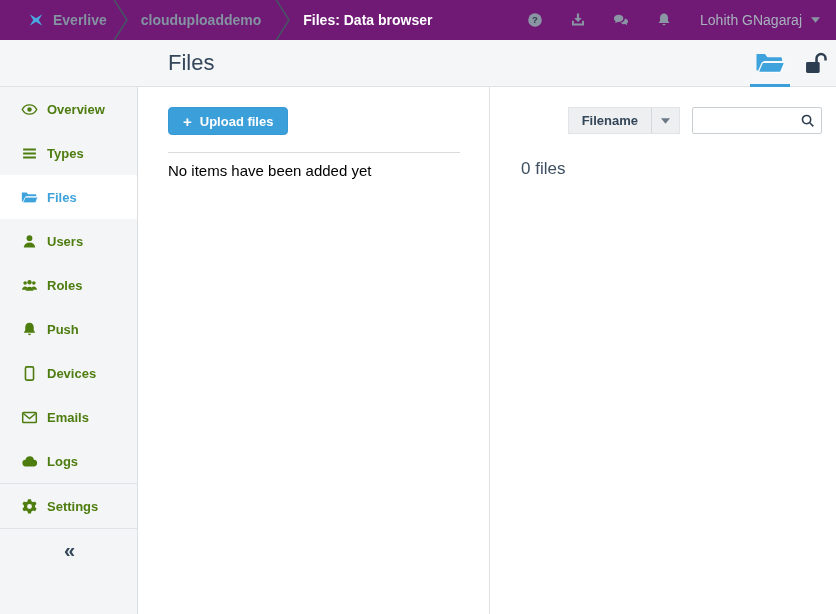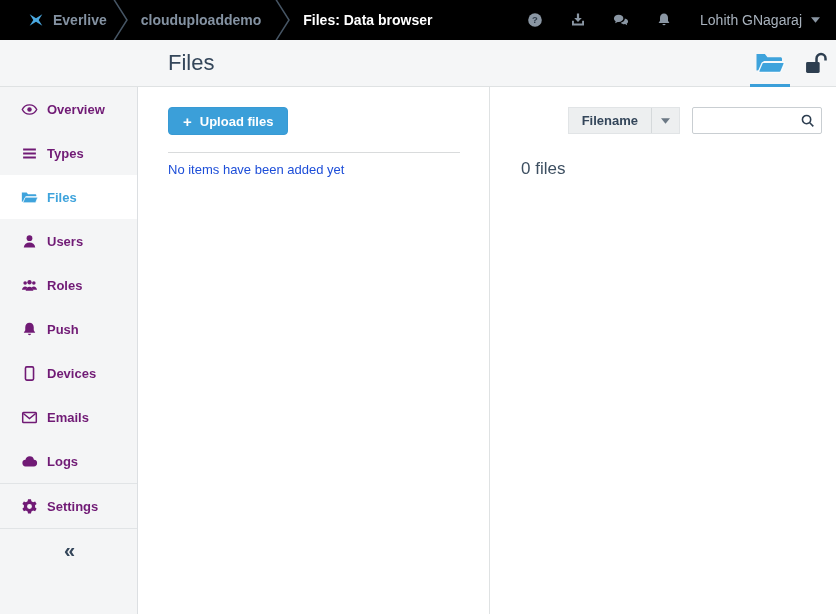--- a/index.html
+++ b/index.html
@@ -1,20 +1,20 @@
 <!DOCTYPE html>
 <html><head>
 <meta charset="utf-8">
 <style>
   * { margin:0; padding:0; box-sizing:border-box; }
   html,body { width:836px; height:614px; overflow:hidden;
     font-family:"Liberation Sans","DejaVu Sans",sans-serif; background:#fff; }
 
   
-  .topbar { height:40px; background:#000000; display:flex; align-items:stretch; }
+  .topbar { height:40px; background:#701a75; display:flex; align-items:stretch; }
   .brand { display:flex; align-items:center; gap:8px; padding-left:27px; cursor:pointer; }
   .brand-name { font-size:14px; font-weight:700; color:#8492a2; }
   .crumb-sep { width:18px; height:40px; flex:0 0 auto; margin:0 4px; }
   .crumb { display:flex; align-items:center; font-size:14px; font-weight:700; color:#8492a2; padding:13px 8px; }
   .crumb.current { color:#ffffff; }
   .topbar-spacer { flex:1; }
   .topbar-actions { display:flex; align-items:center; gap:27px; color:#8a96a3; }
   .tb-icon { width:16px; height:16px; display:block; cursor:pointer; }
   .userbox { display:flex; align-items:center; gap:9px; margin:0 16px 0 28px; cursor:pointer; }
   .username { font-size:14px; color:#a8b2bd; }
@@ -26,35 +26,35 @@
   .header-tabs { position:absolute; right:0; top:0; height:46px; display:flex; }
   .htab { position:relative; display:flex; align-items:center; justify-content:center; cursor:pointer; }
   .htab.tab-browser { width:52px; color:#3ea3dc; }
   .htab.tab-browser.active::after { content:""; position:absolute; left:6px; right:6px; bottom:-1px; height:3px; background:#3b9fd9; }
   .htab.tab-permissions { width:40px; color:#2d3e50; }
 
   
   .main { display:flex; height:527px; }
 
   aside.sidebar { width:138px; flex:0 0 138px; background:#f4f5f6; border-right:1px solid #dcdfe2; }
-  .nav-item { height:44px; display:flex; align-items:center; gap:9px; padding-left:21px; cursor:pointer; color:#701a75; }
+  .nav-item { height:44px; display:flex; align-items:center; gap:9px; padding-left:21px; cursor:pointer; color:#4d7c0f; }
   .nav-item .nv-icon { width:17px; height:17px; flex:0 0 17px; display:block; }
   .nav-item .nv-label { font-size:13px; font-weight:700; }
   .nav-item.active { background:#ffffff; color:#3ea3dc; }
   .nav-divider { border-top:1px solid #e1e4e6; }
   .collapse-item { height:42px; display:flex; align-items:center; padding-left:64px;
     font-size:20px; font-weight:700; color:#34465a; cursor:pointer; }
 
   .panel-left { width:351px; flex:0 0 351px; background:#fff; padding:20px 0 0 30px; }
   .upload-btn { display:inline-flex; align-items:center; gap:8px; height:28px; padding:0 14px;
     background:#3b9fd9; border:1px solid #389ad4; border-radius:4px; color:#fff; cursor:pointer; }
   .upload-btn .plus { font-size:15px; font-weight:700; line-height:1; }
   .upload-btn .lbl { font-size:13px; font-weight:700; }
   .rule { width:292px; border:none; border-top:1px solid #d9dbdc; margin-top:17px; }
-  .empty-msg { margin-top:9px; font-size:13px; color:#1d4ed8; }
+  .empty-msg { margin-top:9px; font-size:15px; color:#000000; }
 
   .panel-right { width:347px; flex:0 0 347px; background:#fff; border-left:1px solid #dfe2e3; }
   .toolbar { display:flex; justify-content:flex-end; align-items:center; gap:12px; padding:20px 14px 0 0; }
   .filter-btn { display:flex; height:27px; background:#edeff0; border:1px solid #e1e4e6; cursor:pointer; }
   .filter-label { padding:0 13px; line-height:25px; font-size:13px; font-weight:700; color:#34465a; }
   .filter-caret { width:28px; border-left:1px solid #d5d9db; display:flex; align-items:center; justify-content:center; color:#6b7885; }
   .filter-caret svg { width:9px; height:6px; }
   .search-box { position:relative; }
   .search-box input { width:130px; height:27px; border:1px solid #c9ced2; border-radius:2px;
     padding:0 28px 0 8px; font-size:13px; color:#34465a; outline:none; font-family:inherit; }

